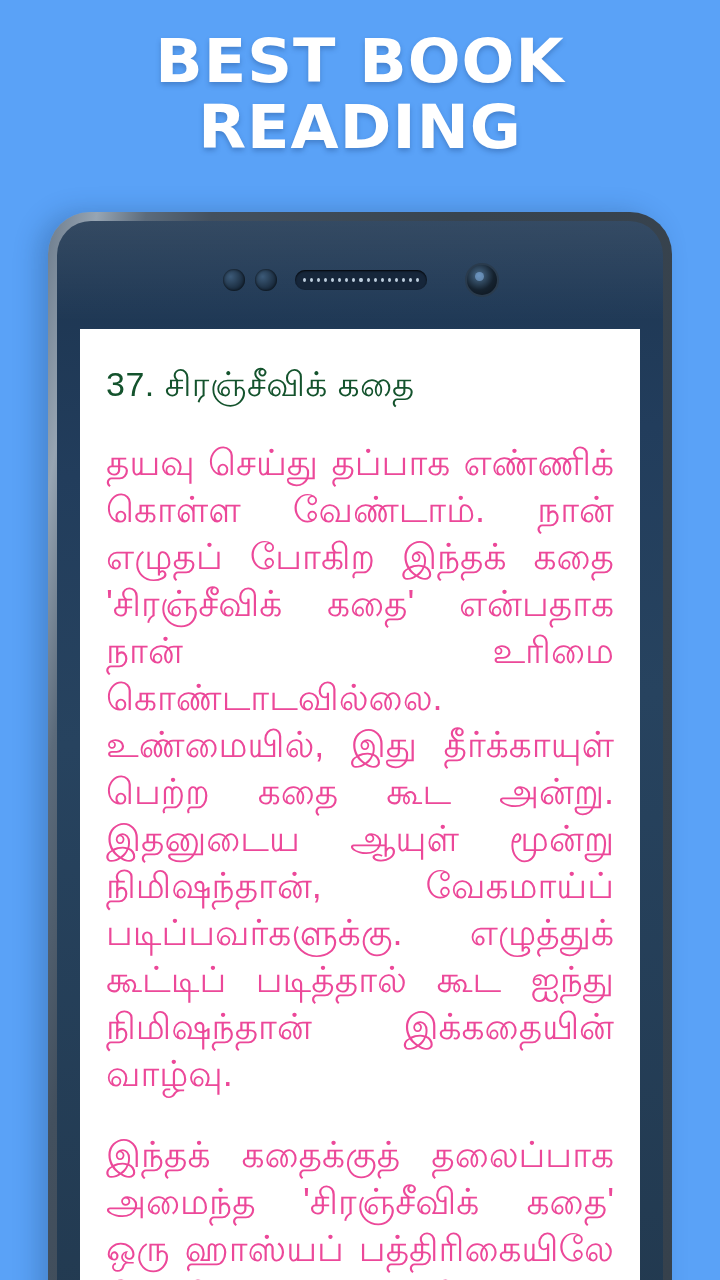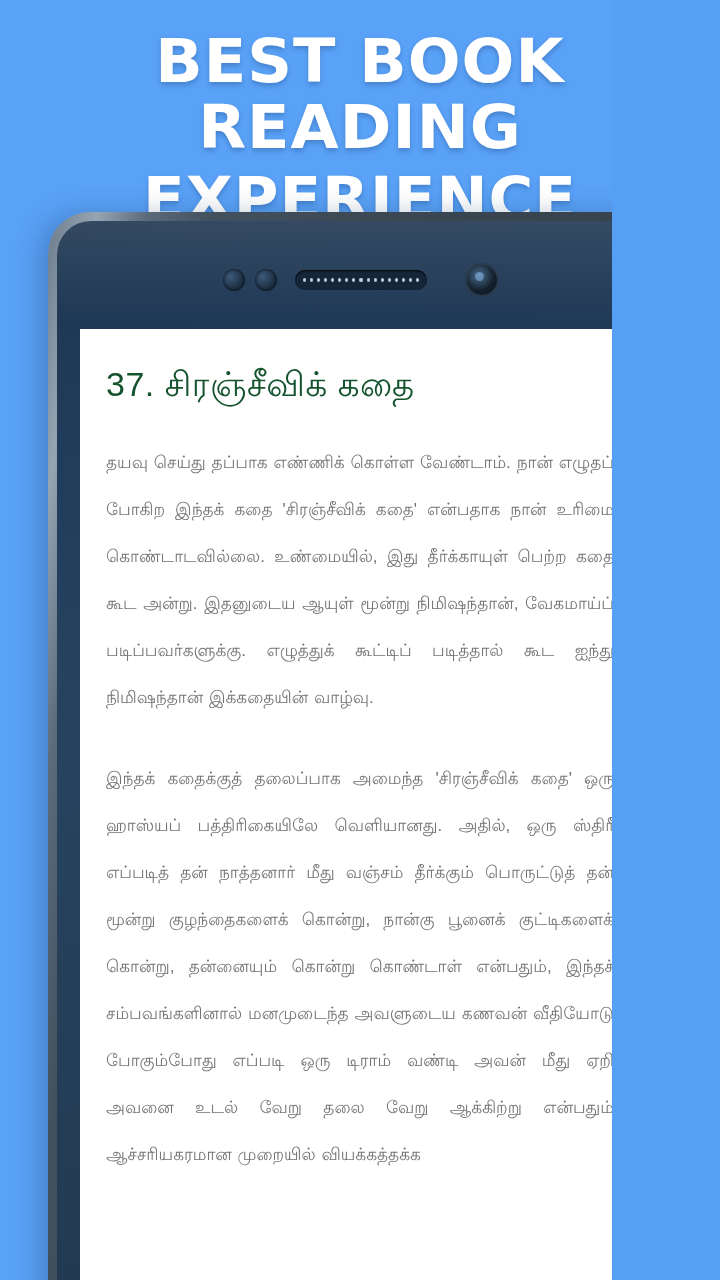--- a/index.html
+++ b/index.html
@@ -8,25 +8,24 @@
   }
   body {
     width: 720px;
     height: 1280px;
     overflow: hidden;
     background: #55a0f5;
     font-family: "Liberation Sans", sans-serif;
   }
   .screen {
     position: relative;
-    width: 600px;
+    width: 720px;
     height: 1280px;
     background: linear-gradient(180deg, #5aa2f7 0%, #5aa2f7 100%);
     overflow: hidden;
-    padding-left: 12px;
   }
   
   .headline {
     position: absolute;
     top: 28px;
     left: 0;
     width: 720px;
     text-align: center;
     color: #ffffff;
     font-family: "DejaVu Sans", sans-serif;
@@ -166,38 +165,37 @@
   }
   .book-title {
     font-family: "Liberation Sans", sans-serif;
     font-size: 34px;
     color: #14532d;
     margin: 6px 0 30px 0;
     letter-spacing: 0.5px;
   }
   .book-para {
     font-family: "Liberation Sans", sans-serif;
-    font-size: 17px;
+    font-size: 36px;
     line-height: 47px;
-    color: #737373;
+    color: #ec4899;
     text-align: justify;
     text-justify: inter-word;
     margin: 0 0 34px 0;
     word-spacing: 1px;
   }
   .book-para:last-child { margin-bottom: 0; }
 </style>
 </head>
 <body>
 
 <div class="screen">
 
   <div class="headline">
     <span class="l1">BEST BOOK READING</span>
-    <span class="l2">EXPERIENCE</span>
   </div>
 
   <div class="phone">
     <div class="side-btn b1"></div>
     <div class="side-btn b2"></div>
     <div class="side-btn b3"></div>
 
     <div class="phone-inner">
       <div class="phone-bezel-hl"></div>
 

